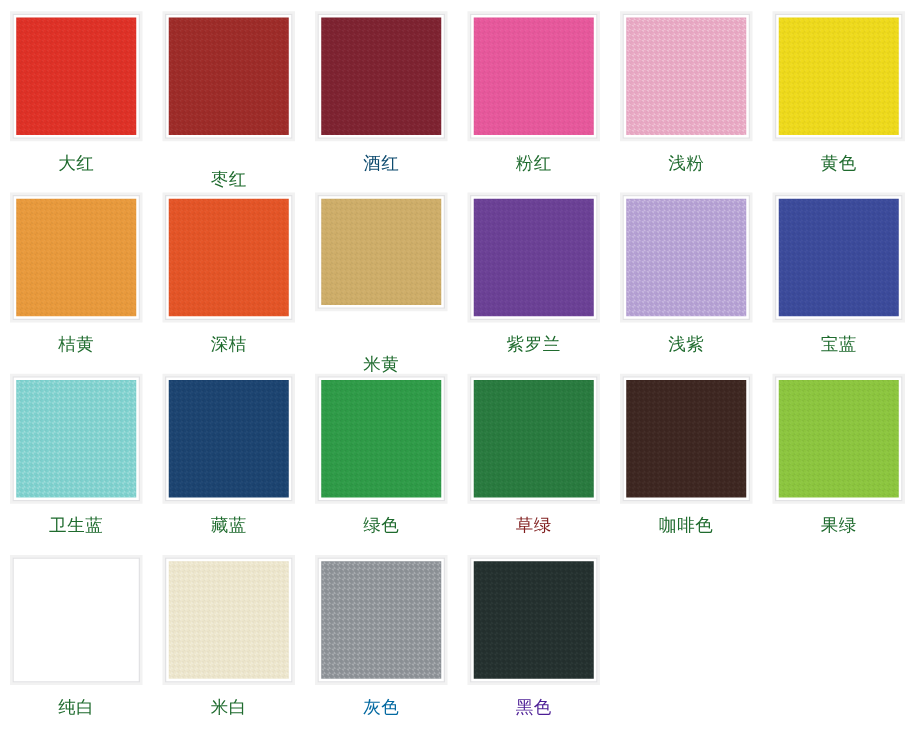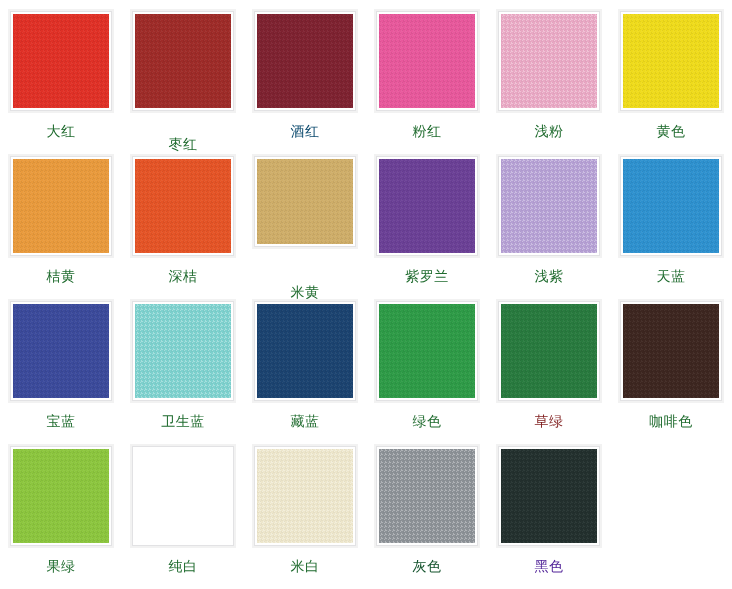--- a/index.html
+++ b/index.html
@@ -143,26 +143,20 @@
       <div class="swatch-label" style="color: rgb(31, 107, 46);">紫罗兰</div>
     </div>
     <div class="swatch-cell">
       <div class="swatch-frame">
         <div class="swatch-color light-tex" style="background: rgb(181, 160, 212);"></div>
       </div>
       <div class="swatch-label" style="color: rgb(31, 107, 46);">浅紫</div>
     </div>
     <div class="swatch-cell">
       <div class="swatch-frame">
-        <div class="swatch-color" style="background: rgb(46, 145, 207);"></div>
-      </div>
-      <div class="swatch-label" style="color: rgb(31, 107, 46);">天蓝</div>
-    </div>
-    <div class="swatch-cell">
-      <div class="swatch-frame">
         <div class="swatch-color" style="background: rgb(59, 74, 155);"></div>
       </div>
       <div class="swatch-label" style="color: rgb(31, 107, 46);">宝蓝</div>
     </div>
     <div class="swatch-cell">
       <div class="swatch-frame">
         <div class="swatch-color light-tex" style="background: rgb(125, 209, 206);"></div>
       </div>
       <div class="swatch-label" style="color: rgb(31, 107, 46);">卫生蓝</div>
     </div>
@@ -205,21 +199,21 @@
     <div class="swatch-cell">
       <div class="swatch-frame">
         <div class="swatch-color light-tex" style="background: rgb(237, 230, 203);"></div>
       </div>
       <div class="swatch-label" style="color: rgb(31, 107, 46);">米白</div>
     </div>
     <div class="swatch-cell">
       <div class="swatch-frame">
         <div class="swatch-color light-tex" style="background: rgb(140, 145, 150);"></div>
       </div>
-      <div class="swatch-label" style="color: #14532d; text-align: center;">灰色</div>
+      <div class="swatch-label" style="color: #0369a1; text-align: center;">灰色</div>
     </div>
     <div class="swatch-cell">
       <div class="swatch-frame">
         <div class="swatch-color" style="background: rgb(35, 48, 46);"></div>
       </div>
       <div class="swatch-label" style="color: #4c1d95;">黑色</div>
     </div>
   </div>
 
 </body></html>

